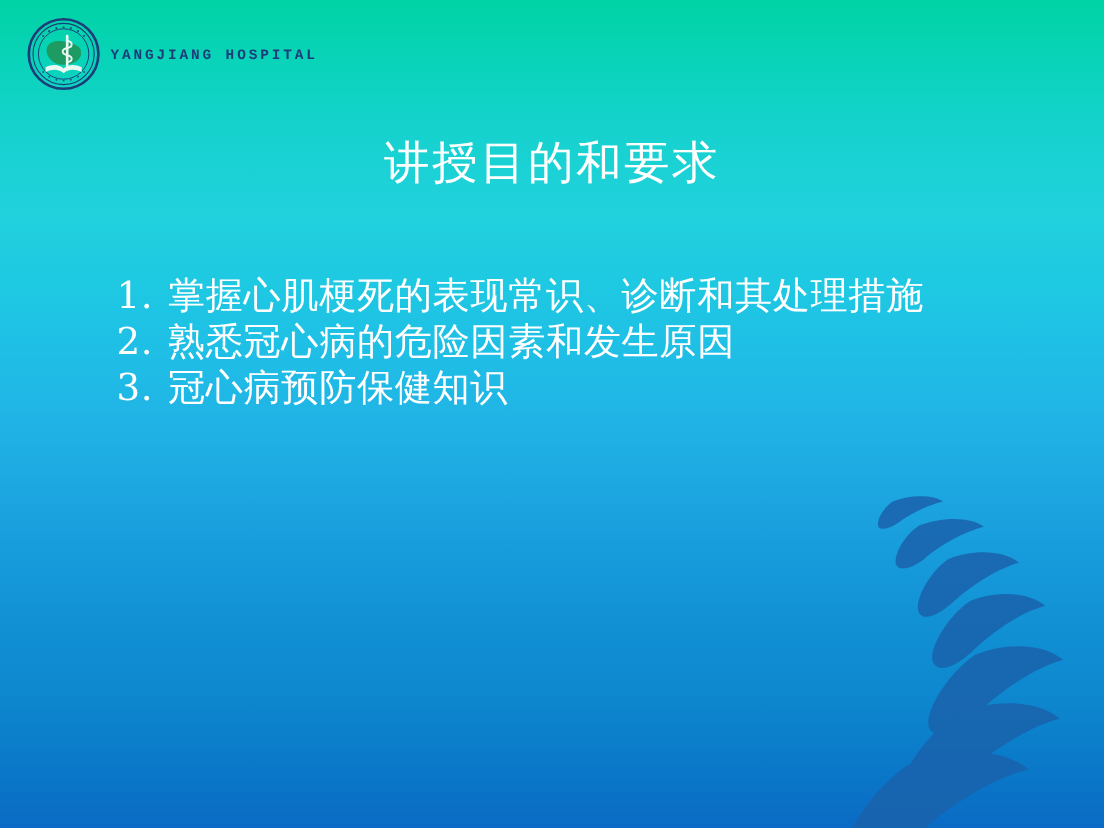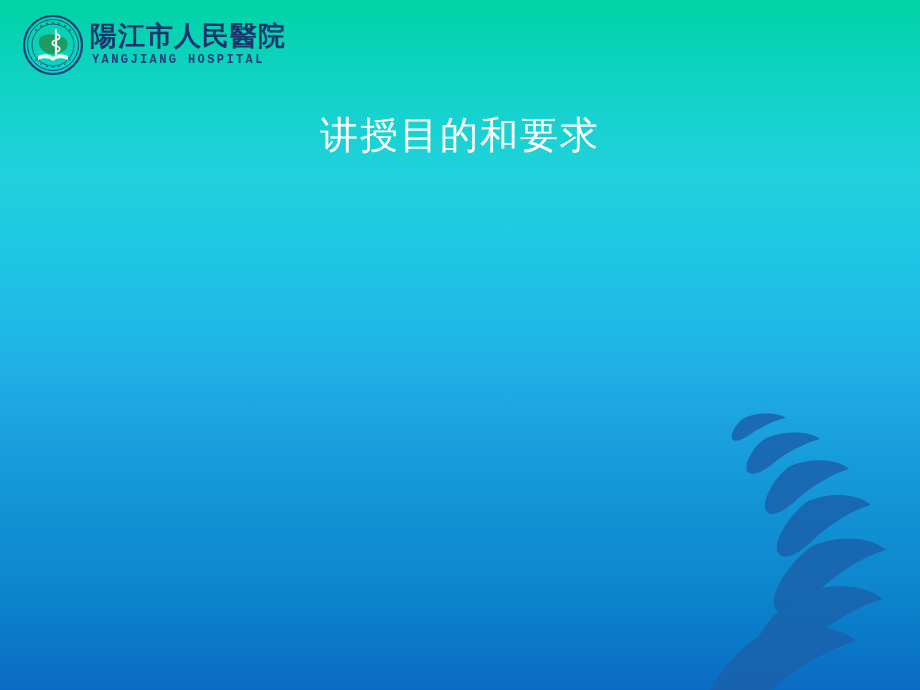--- a/index.html
+++ b/index.html
@@ -177,21 +177,34 @@
       </g>
 
       <path d="M18 24 C22 19 28 20 33 21 C38 22 43 23 45 27 C47 32 44 36 40 38 C35 40 28 41 23 38 C18 35 15 29 18 24 Z" fill="#1d9b63"></path>
 
       <path d="M34 16 L34 41" stroke="#eafaf2" stroke-width="2.2" fill="none" stroke-linecap="round"></path>
       <path d="M34 20 C39 21 39 25 34 26 C29 27 29 31 34 32 C39 33 39 37 34 38" stroke="#eafaf2" stroke-width="1.6" fill="none" stroke-linecap="round"></path>
 
       <path d="M16 42 C22 39 28 40 31 43 C34 40 40 39 46 42 L46 46 C40 43 34 44 31 47 C28 44 22 43 16 46 Z" fill="#eafaf2"></path>
     </svg>
     <div class="logo-wordmark">
-      <div class="logo-cn">陽江市人民醫院</div>
       <div class="logo-en">YANGJIANG HOSPITAL</div>
     </div>
   </div>
 
   <div class="slide-title">讲授目的和要求</div>
 
+  <ul class="body-list">
+    <li>
+      <span class="li-num">1.</span>
+      <span>掌握心肌梗死的表现常识、诊断和其处理措施</span>
+    </li>
+    <li>
+      <span class="li-num">2.</span>
+      <span>熟悉冠心病的危险因素和发生原因</span>
+    </li>
+    <li>
+      <span class="li-num">3.</span>
+      <span>冠心病预防保健知识</span>
+    </li>
+  </ul>
 
 </div>
 
 </body></html>

